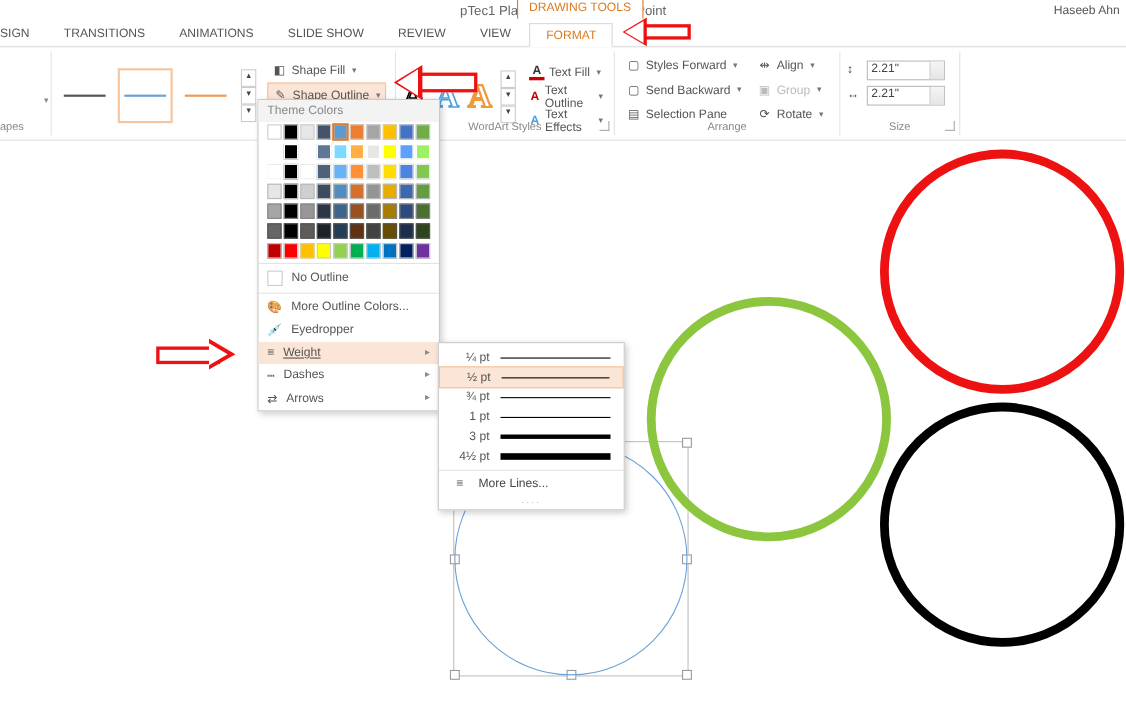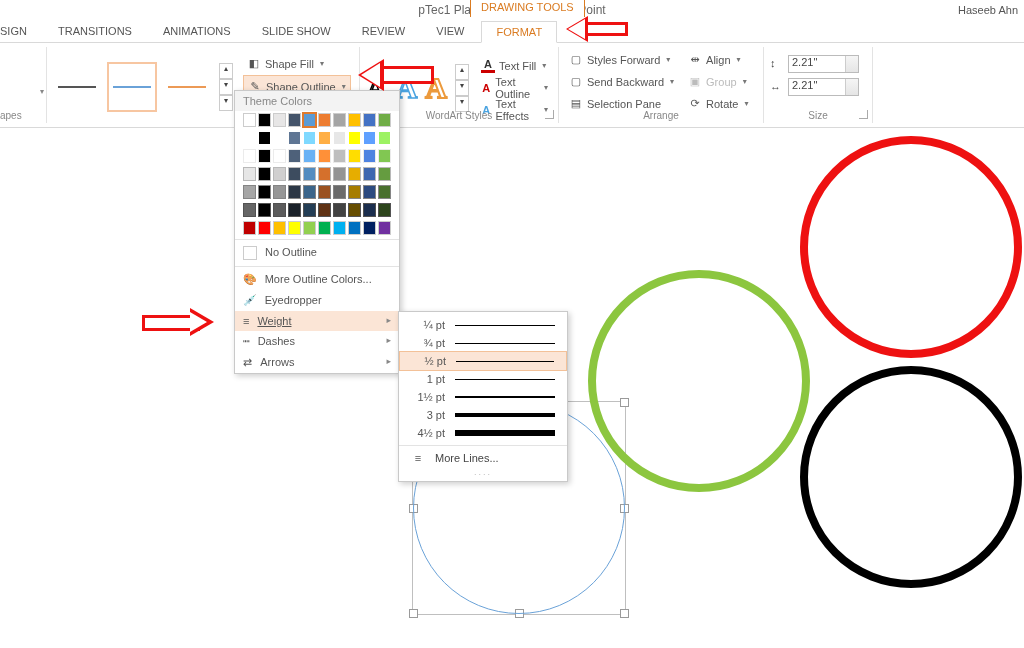--- a/index.html
+++ b/index.html
@@ -341,35 +341,31 @@
       <span>Arrows</span>
       <span class="arrow">▸</span>
     </div>
 </div>
 
 <div class="fly" id="weight-fly">
 <div class="w">
       <span>¼ pt</span>
       <span class="ln" style="border-top-width: 0.5px;"></span>
     </div>
-    <div class="w">
-      <span>¾ pt</span>
-      <span class="ln" style="border-top-width: 1px;"></span>
-    </div>
     <div class="w sel">
       <span>½ pt</span>
       <span class="ln" style="border-top-width: 1px;"></span>
     </div>
     <div class="w">
+      <span>¾ pt</span>
+      <span class="ln" style="border-top-width: 1px;"></span>
+    </div>
+    <div class="w">
       <span>1 pt</span>
       <span class="ln" style="border-top-width: 1.5px;"></span>
-    </div>
-    <div class="w">
-      <span>1½ pt</span>
-      <span class="ln" style="border-top-width: 2px;"></span>
     </div>
     <div class="w">
       <span>3 pt</span>
       <span class="ln" style="border-top-width: 4px;"></span>
     </div>
     <div class="w">
       <span>4½ pt</span>
       <span class="ln" style="border-top-width: 6px;"></span>
     </div>
     <hr>

